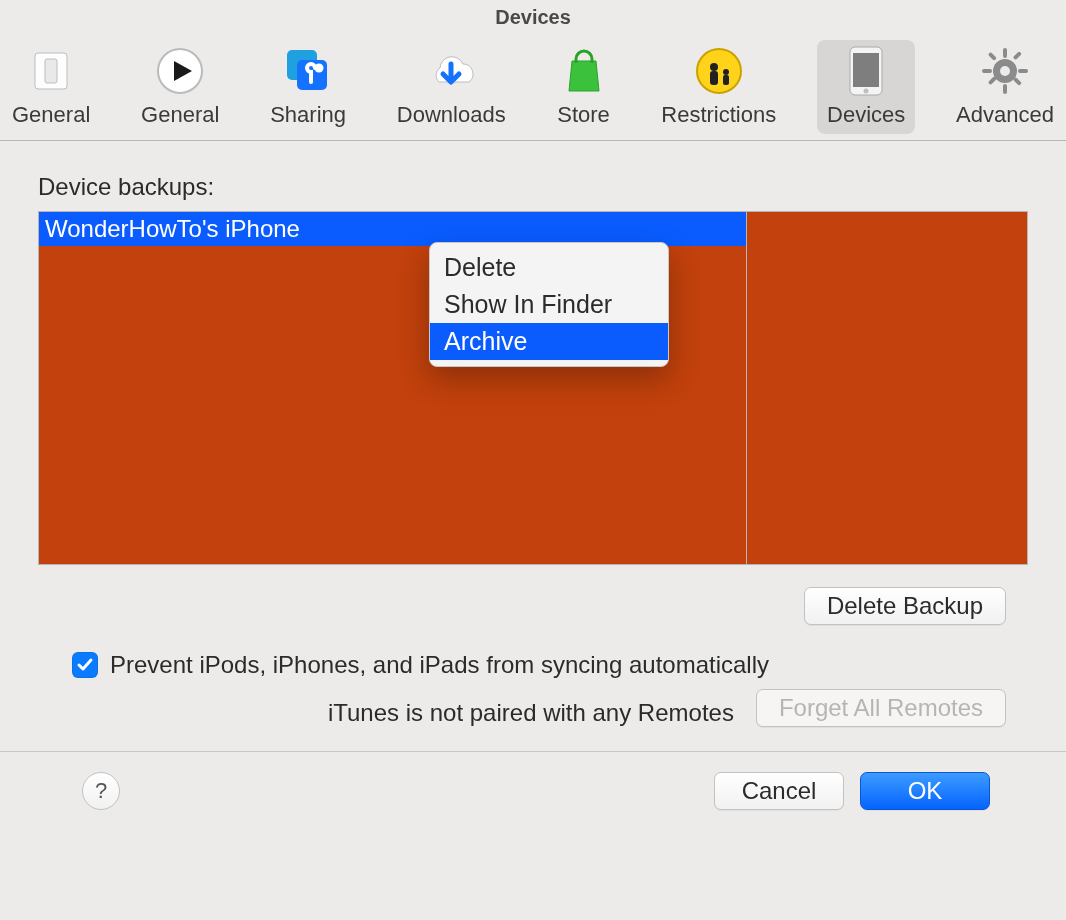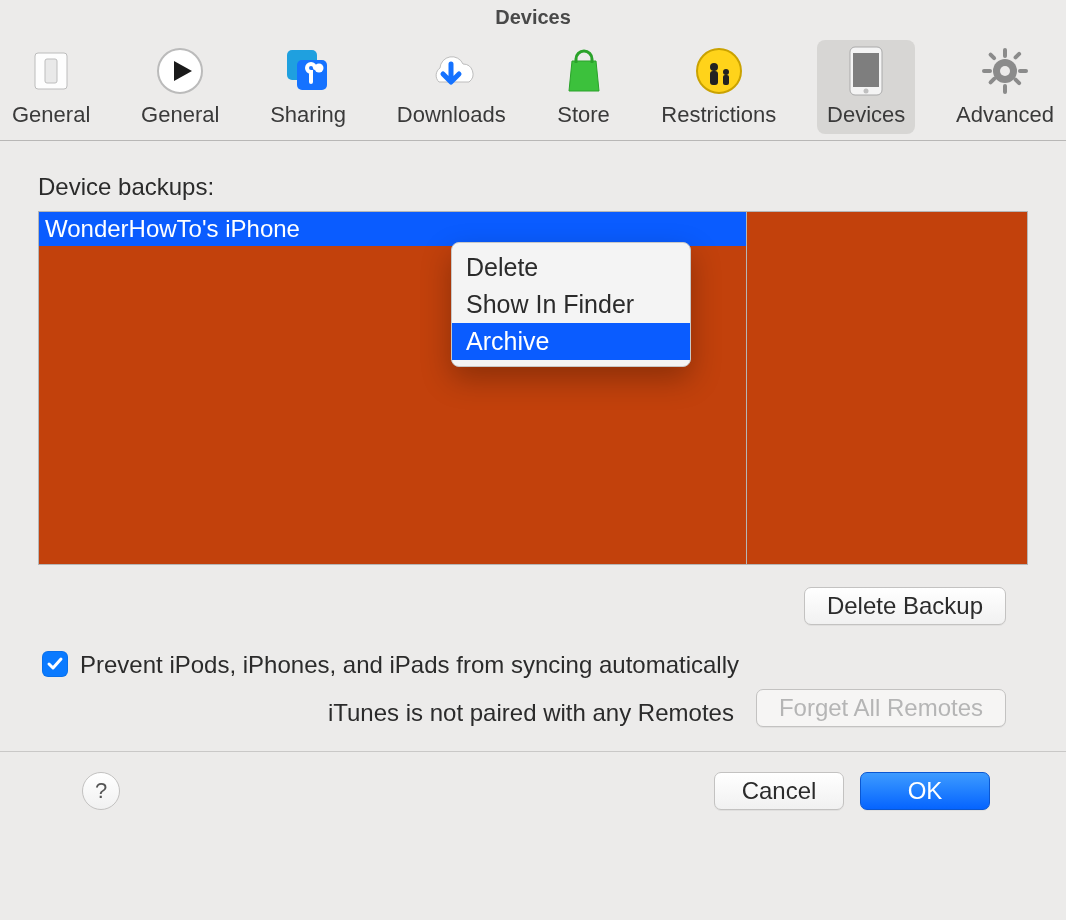--- a/index.html
+++ b/index.html
@@ -50,21 +50,21 @@
   .row {
     display:flex;
     height:34px; line-height:34px;
     font-size:24px;
     background:#0a5cff;
     color:#fff;
     padding:0 6px;
     white-space:nowrap; overflow:hidden;
   }
   .context-menu {
-    position:absolute; top:30px; left:412px;
+    position:absolute; top:30px; left:390px;
     width:240px;
     background:#f4f4f4;
     border:1px solid #c8c8c8;
     border-radius:8px;
     box-shadow:0 12px 30px rgba(0,0,0,0.28);
     padding:6px 0;
   }
   .context-item {
     font-size:25px;
     padding:4px 14px;
@@ -83,21 +83,21 @@
     color:#2b2b2b;
     box-shadow:0 1px 0 rgba(0,0,0,0.05);
     text-align:center;
   }
   .mac-button.disabled { color:#b5b5b5; background:#f6f5f4; }
   .mac-button.primary {
     background:linear-gradient(#3d9bff,#0564ff);
     border:1px solid #0a57d2;
     color:#fff;
   }
-  .checkbox-row { display:flex; align-items:flex-start; padding-left:4px; font-size:24px; }
+  .checkbox-row { display:flex; align-items:center; padding-left:4px; font-size:24px;margin-left:30px; }
   .mac-checkbox {
     width:26px; height:26px; border-radius:6px;
     background:#0a7aff; margin-right:12px;
     display:flex; align-items:center; justify-content:center;
     box-shadow:inset 0 0 0 1px rgba(0,0,0,0.08);
   }
   .remotes-row { display:flex; align-items:flex-end; justify-content:flex-end; gap:22px; margin-top:10px; padding-right:22px; font-size:24px; }
   .divider {
     height:1px; background:#c9c8c7; margin:24px -38px 0 -38px;
   }

